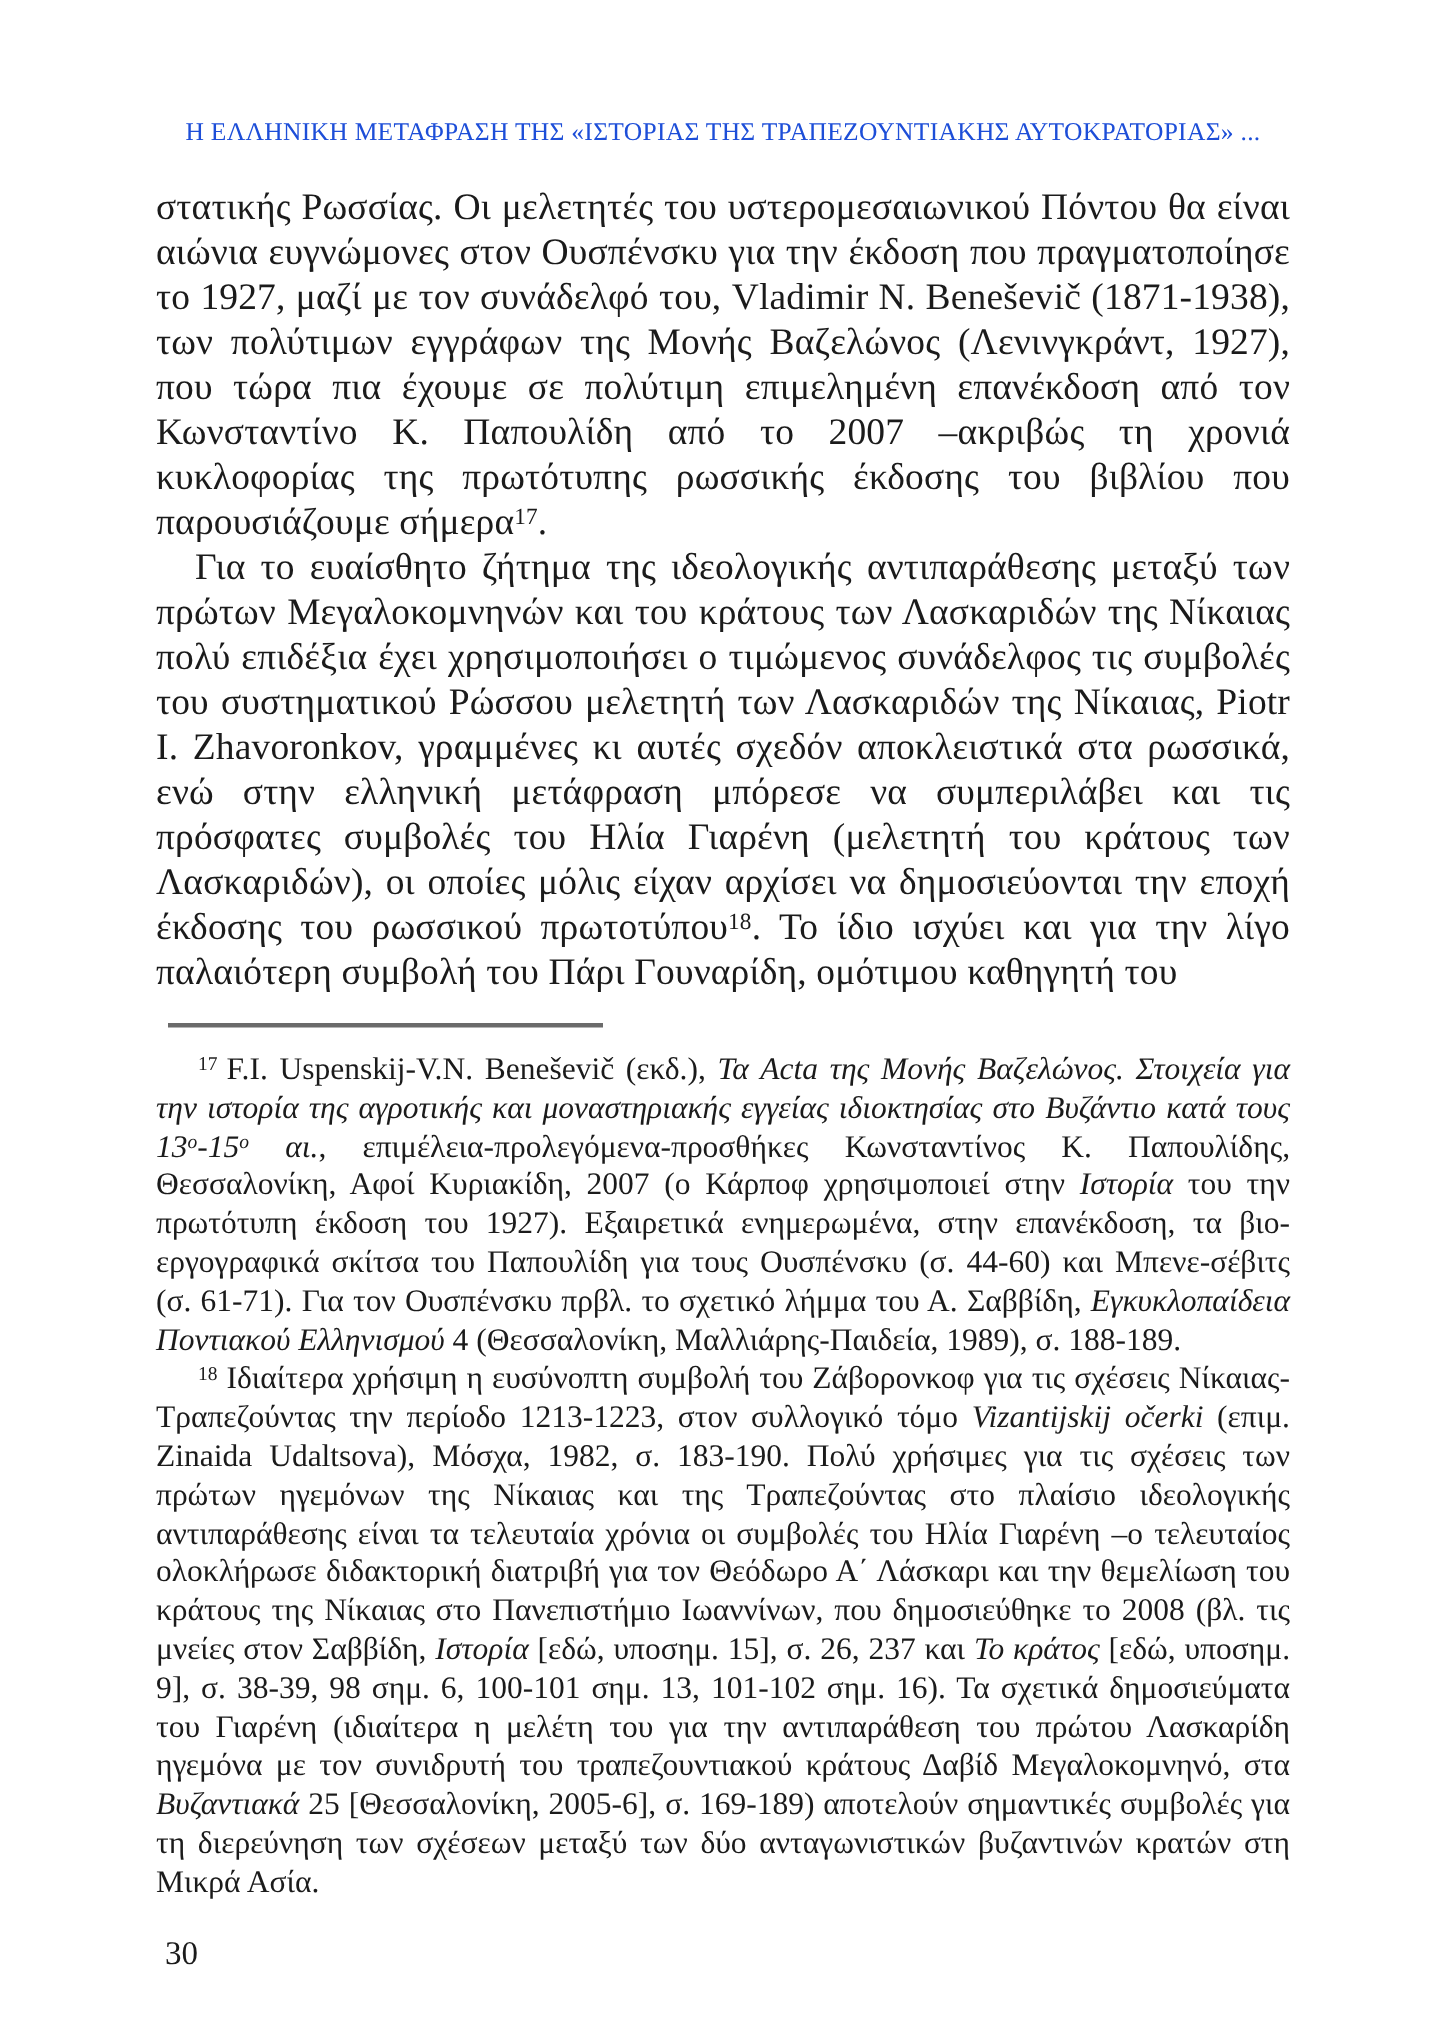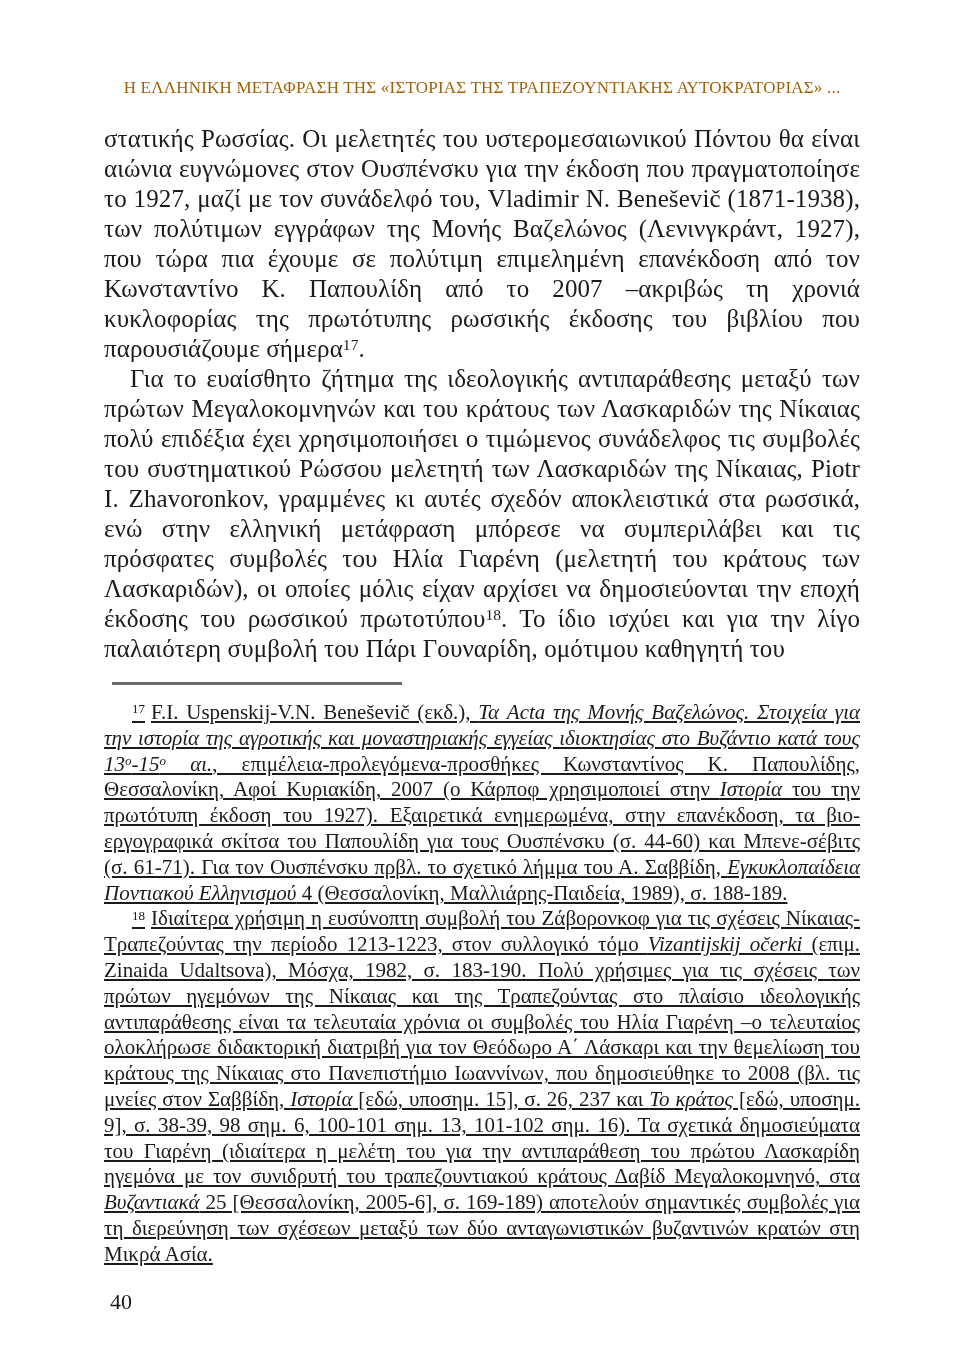--- a/index.html
+++ b/index.html
@@ -15,21 +15,21 @@
     padding: 78px 104px 0 104px;
     background: #ffffff;
     color: #1b1b1b;
     font-family: "Liberation Serif", "DejaVu Serif", serif;
     overflow: hidden;
   }
   .running-header {
     text-align: center;
     font-size: 17px;
     letter-spacing: 0.2px;
-    color: #a16207;
+    color: #1d4ed8;
     white-space: nowrap;
   }
   .body-text {
     margin-top: 26px;
   }
   .body-text p {
     margin: 0;
     font-size: 25px;
     line-height: 30px;
     text-align: justify;
@@ -54,21 +54,20 @@
     height: 3px;
     background: #6b6b6b;
     margin: 18px 0 15px 8px;
   }
   .footnotes p {
     margin: 0;
     font-size: 21px;
     line-height: 25.8px;
     text-align: justify;
     text-indent: 28px;
-    text-decoration: underline;
   }
   .fn-num {
     margin-right: 6px;
   }
   .page-number {
     position: absolute;
     left: 110px;
     bottom: 46px;
     font-size: 22px;
     color: #1b1b1b;
@@ -90,15 +89,15 @@
 
   <div class="footnotes">
     <p>
       <sup class="fn-num">17</sup><span><span>F.I. Uspenskij-V.N. Beneševič (εκδ.), </span><span class="it">Τα Acta της Μονής Βαζελώνος. Στοιχεία για την ιστορία της αγροτικής και μοναστηριακής εγγείας ιδιοκτησίας στο Βυζάντιο κατά τους 13</span><sup class="it">ο</sup><span class="it">-15</span><sup class="it">ο</sup><span class="it"> αι.</span><span>, επιμέλεια-προλεγόμενα-προσθήκες Κωνσταντίνος Κ. Παπουλίδης, Θεσσαλονίκη, Αφοί Κυριακίδη, 2007 (ο Κάρποφ χρησιμοποιεί στην </span><span class="it">Ιστορία</span><span> του την πρωτότυπη έκδοση του 1927). Εξαιρετικά ενημερωμένα, στην επανέκδοση, τα βιο-εργογραφικά σκίτσα του Παπουλίδη για τους Ουσπένσκυ (σ. 44-60) και Μπενε-σέβιτς (σ. 61-71). Για τον Ουσπένσκυ πρβλ. το σχετικό λήμμα του Α. Σαββίδη, </span><span class="it">Εγκυκλοπαίδεια Ποντιακού Ελληνισμού</span><span> 4 (Θεσσαλονίκη, Μαλλιάρης-Παιδεία, 1989), σ. 188-189.</span></span>
     </p>
     <p>
       <sup class="fn-num">18</sup><span><span>Ιδιαίτερα χρήσιμη η ευσύνοπτη συμβολή του Ζάβορονκοφ για τις σχέσεις Νίκαιας-Τραπεζούντας την περίοδο 1213-1223, στον συλλογικό τόμο </span><span class="it">Vizantijskij očerki</span><span> (επιμ. Zinaida Udaltsova), Μόσχα, 1982, σ. 183-190. Πολύ χρήσιμες για τις σχέσεις των πρώτων ηγεμόνων της Νίκαιας και της Τραπεζούντας στο πλαίσιο ιδεολογικής αντιπαράθεσης είναι τα τελευταία χρόνια οι συμβολές του Ηλία Γιαρένη –ο τελευταίος ολοκλήρωσε διδακτορική διατριβή για τον Θεόδωρο Α΄ Λάσκαρι και την θεμελίωση του κράτους της Νίκαιας στο Πανεπιστήμιο Ιωαννίνων, που δημοσιεύθηκε το 2008 (βλ. τις μνείες στον Σαββίδη, </span><span class="it">Ιστορία</span><span> [εδώ, υποσημ. 15], σ. 26, 237 και </span><span class="it">Το κράτος</span><span> [εδώ, υποσημ. 9], σ. 38-39, 98 σημ. 6, 100-101 σημ. 13, 101-102 σημ. 16). Τα σχετικά δημοσιεύματα του Γιαρένη (ιδιαίτερα η μελέτη του για την αντιπαράθεση του πρώτου Λασκαρίδη ηγεμόνα με τον συνιδρυτή του τραπεζουντιακού κράτους Δαβίδ Μεγαλοκομνηνό, στα </span><span class="it">Βυζαντιακά</span><span> 25 [Θεσσαλονίκη, 2005-6], σ. 169-189) αποτελούν σημαντικές συμβολές για τη διερεύνηση των σχέσεων μεταξύ των δύο ανταγωνιστικών βυζαντινών κρατών στη Μικρά Ασία.</span></span>
     </p>
   </div>
 
-  <div class="page-number">40</div>
+  <div class="page-number">30</div>
 
 </div>
 
 </body></html>

